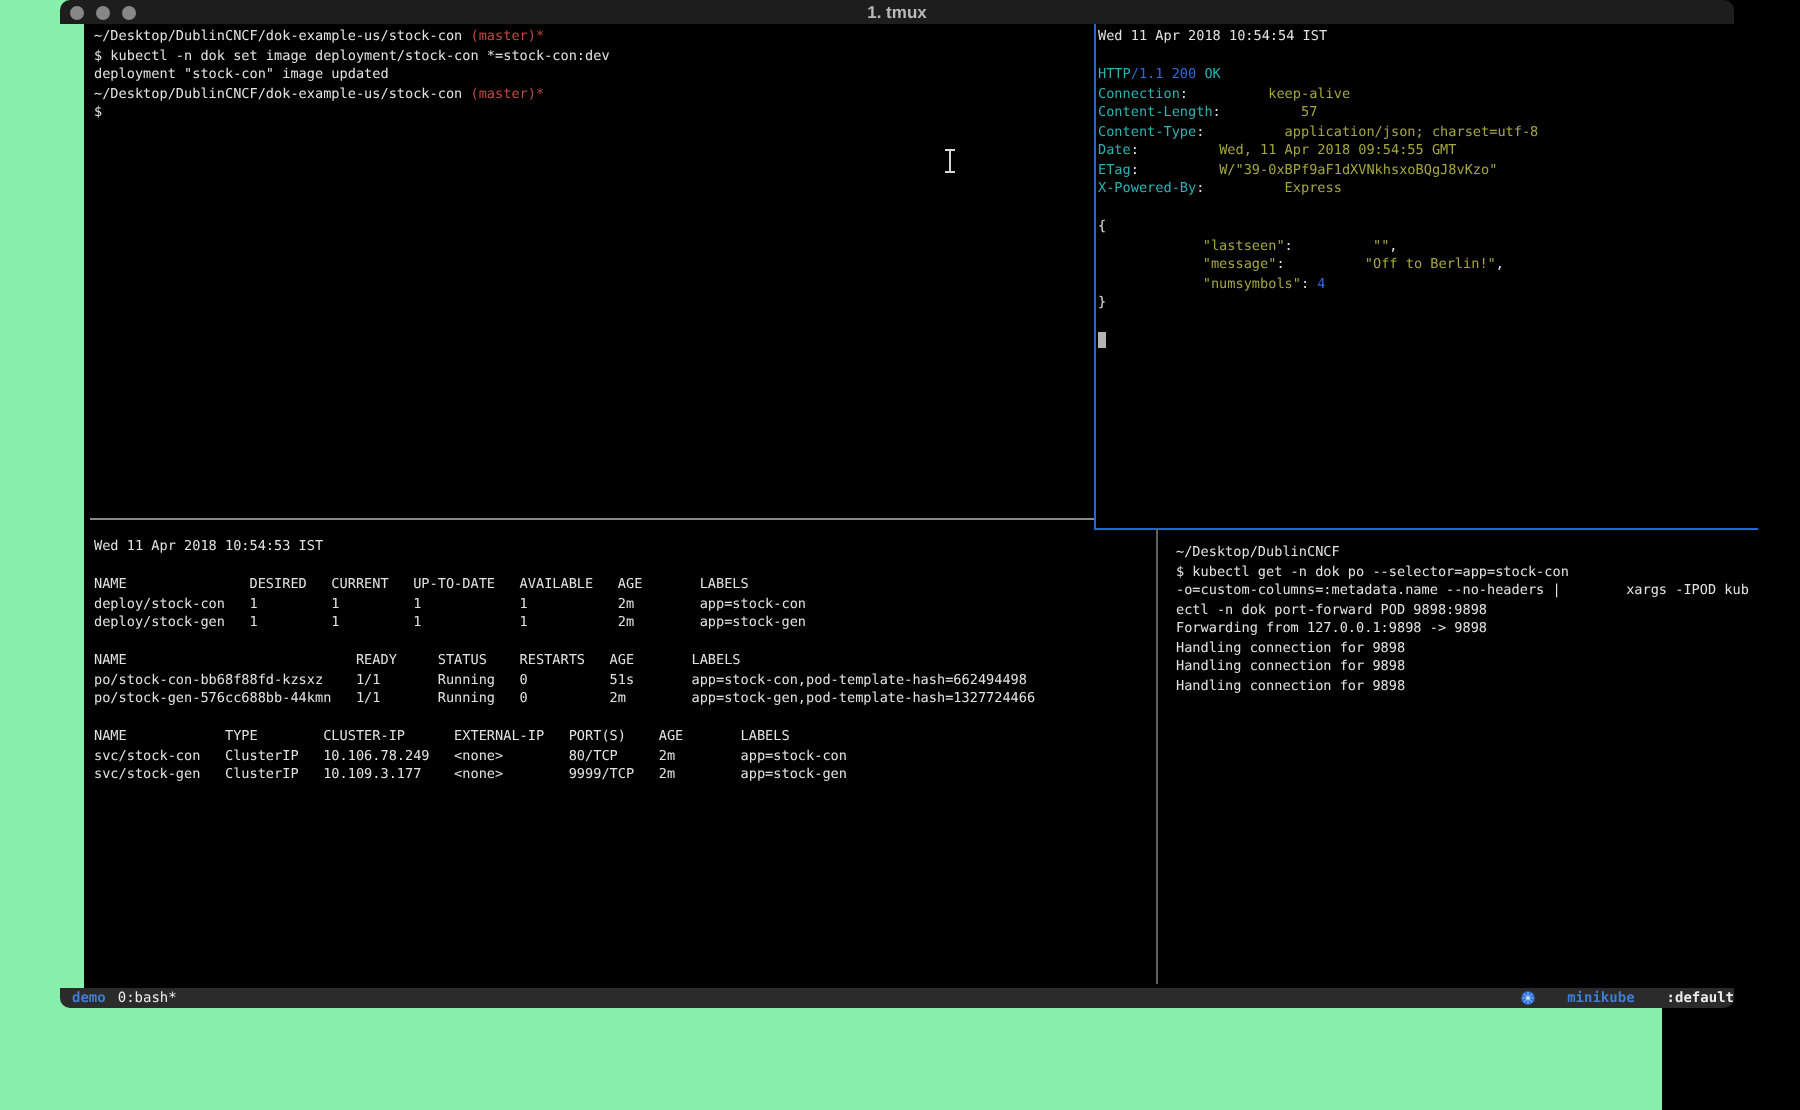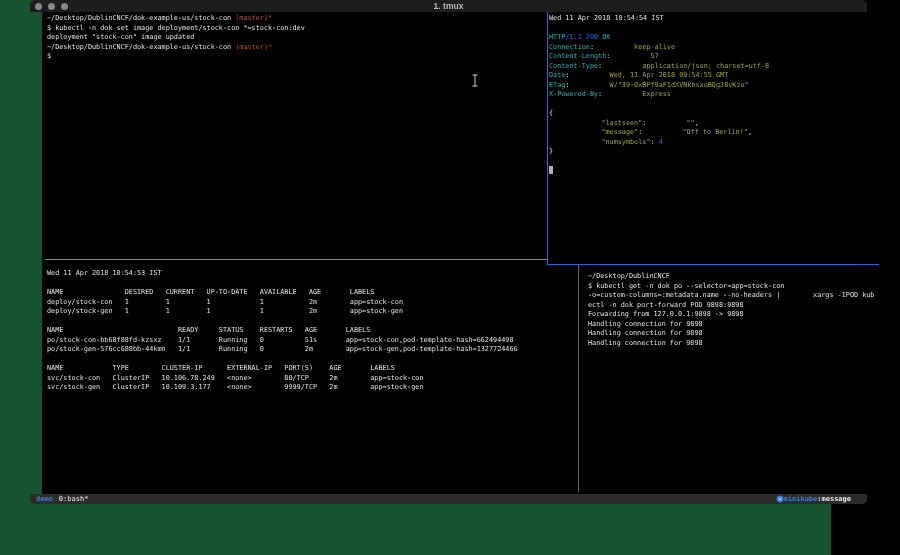--- a/index.html
+++ b/index.html
@@ -1,18 +1,18 @@
 <!DOCTYPE html>
 <html><head>
 <meta charset="utf-8">
 <style>
   * { margin:0; padding:0; box-sizing:border-box; }
   html,body { width:900px; height:555px; background:#000; overflow:hidden; }
   body { font-family:"DejaVu Sans Mono", monospace; }
-  .desktop { position:relative; width:831px; height:555px; background:#14532d; }
+  .desktop { position:relative; width:831px; height:555px; background:#86efac; }
   .window { position:absolute; left:30px; top:0; width:837px; height:504px; }
 
   .titlebar { position:absolute; top:0; left:0; width:837px; height:12px;
     background:#1d1d1d; border-radius:5px 5px 0 0; }
   .traffic { position:absolute; left:5px; top:2.5px; display:flex; gap:6px; }
   .tl-btn { width:7px; height:7px; border-radius:50%; background:#878787; }
   .win-title { position:absolute; left:0; right:0; top:0; height:12px; line-height:12px;
     text-align:center; font-family:"Liberation Sans", sans-serif; font-size:8.5px;
     font-weight:bold; color:#b9b9b9; }
 
@@ -35,21 +35,21 @@
   .div-h-grey { left:3px; top:247px; width:502px; height:1px; background:#8a8a8a; }
   .div-v-grey { left:536px; top:252px; width:1px; height:228px; background:#5f5f5f; }
 
   .ibeam { position:absolute; left:429px; top:60px; }
 
   .statusbar { position:absolute; bottom:0; left:0; width:837px; height:10px;
     background:#2b2b2b; border-radius:0 0 5px 5px; display:flex; 
     font-size:7px; line-height:10px; }
   .sb-session { color:#3e7dd4; font-weight:bold; margin-left:6px; }
   .sb-window  { color:#ececec; font-weight:normal; margin-left:6px; }
-  .sb-right   { margin-left:auto; margin-right:16px; display:flex; align-items:center; gap:0; }
+  .sb-right   { margin-left:auto; margin-right:0; display:flex; align-items:center; gap:16px; }
   .sb-context { color:#3e7dd4; font-weight:bold; }
   .sb-ns      { color:#ececec; font-weight:bold; }
 </style>
 </head>
 <body>
 
 <div class="desktop">
   <div class="window">
 
     <div class="titlebar">
@@ -82,18 +82,18 @@
     <div class="statusbar">
       <span class="sb-session">demo</span>
       <span class="sb-window">0:bash*</span>
       <span class="sb-right">
         <svg width="8" height="8" viewBox="0 0 8 8">
           <circle cx="4" cy="4" r="3.4" fill="#2e6fd8"></circle>
           <path d="M4 1 V7 M1 4 H7 M1.9 1.9 L6.1 6.1 M6.1 1.9 L1.9 6.1" stroke="#7fb0ee" stroke-width="0.6"></path>
           <circle cx="4" cy="4" r="0.9" fill="#cfe2f8"></circle>
         </svg>
         <span class="sb-context">minikube</span>
-          <span class="sb-ns">:message</span>
+          <span class="sb-ns">:default</span>
       </span>
     </div>
 
   </div>
 </div>
 
 </body></html>

